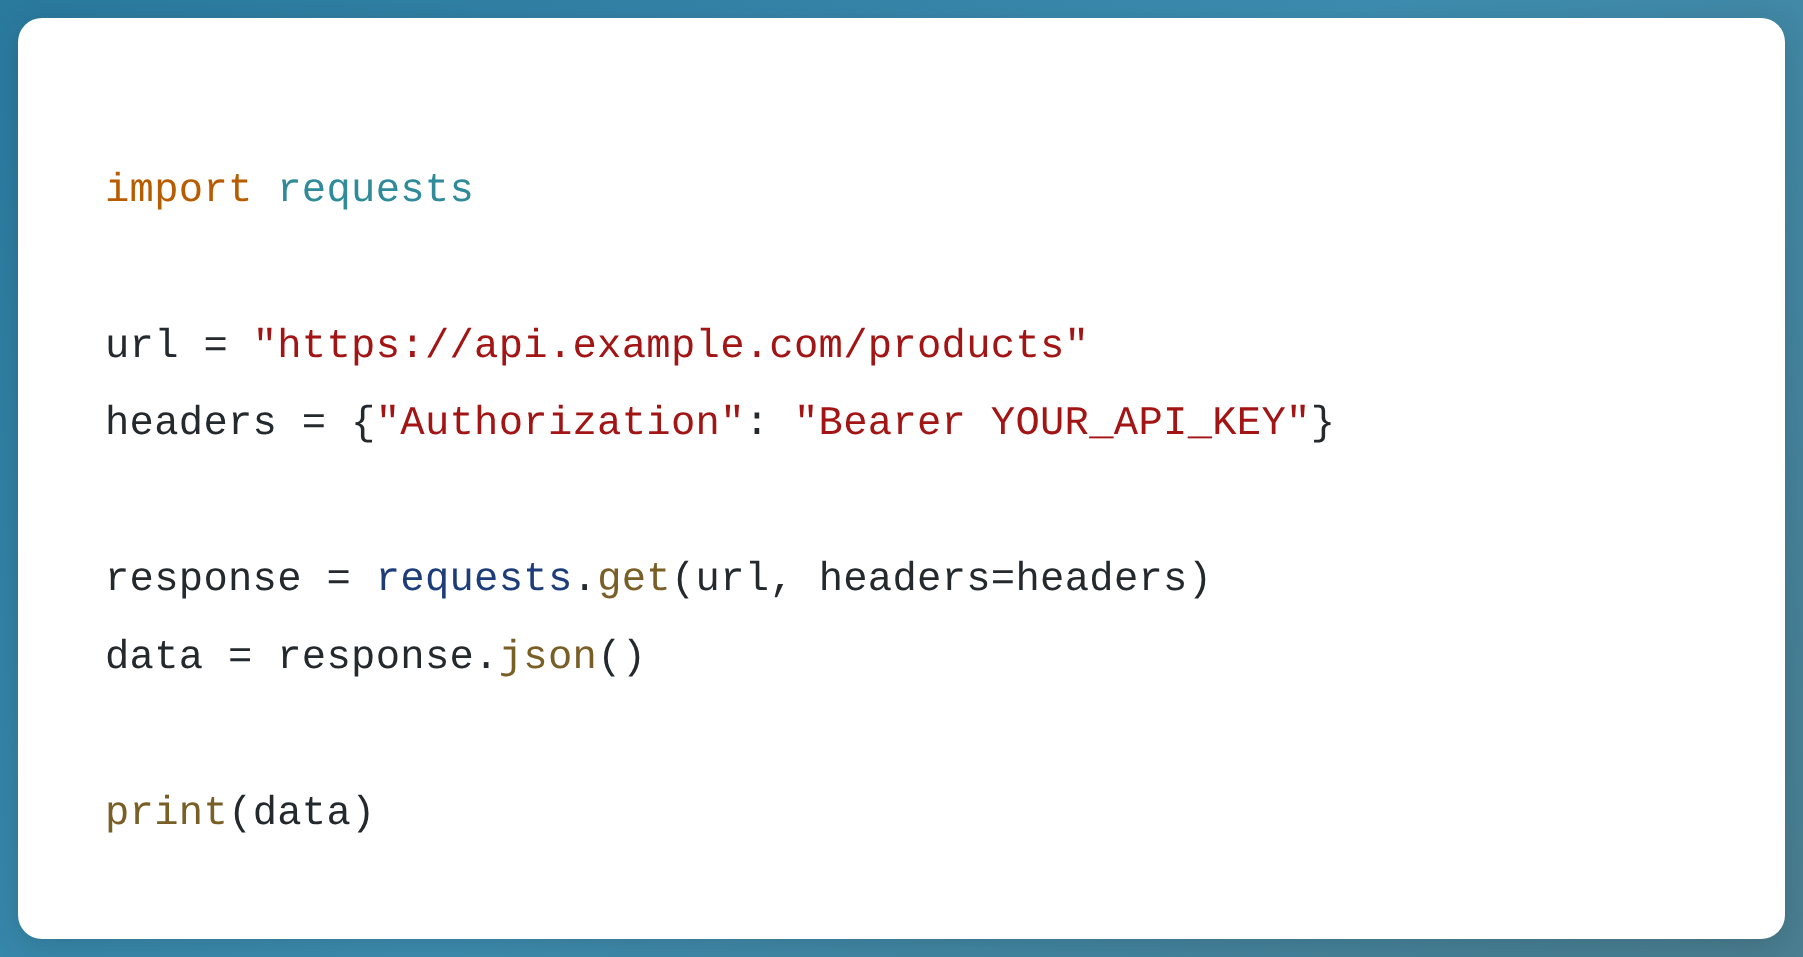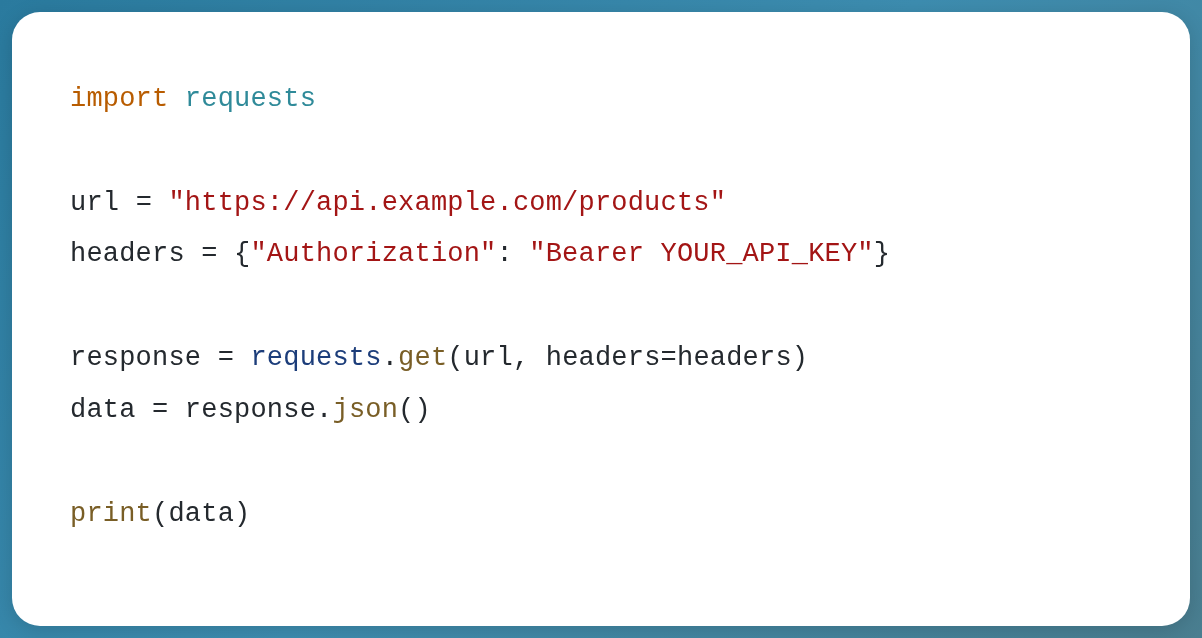--- a/index.html
+++ b/index.html
@@ -14,24 +14,24 @@
       background: linear-gradient(135deg, #2a7a9e 0%, #3d8db0 50%, #4a7e90 100%);
       display: flex;
       align-items: center;
       justify-content: center;
       padding: 12px;
       font-family: "SF Mono", "Monaco", "Consolas", "Courier New", monospace;
     }
 
     .code-card {
       background: #ffffff;
-      border-radius: 28px;
+      border-radius: 16px;
       width: 100%;
       height: 100%;
-      padding: 62px 58px;
+      padding: 91px 58px;
       box-shadow: 0 4px 20px rgba(0,0,0,0.15);
     }
 
     .code-block {
       font-size: 27px;
       line-height: 1.92;
       white-space: pre;
       color: #24292e;
       letter-spacing: 0.2px;
     }

